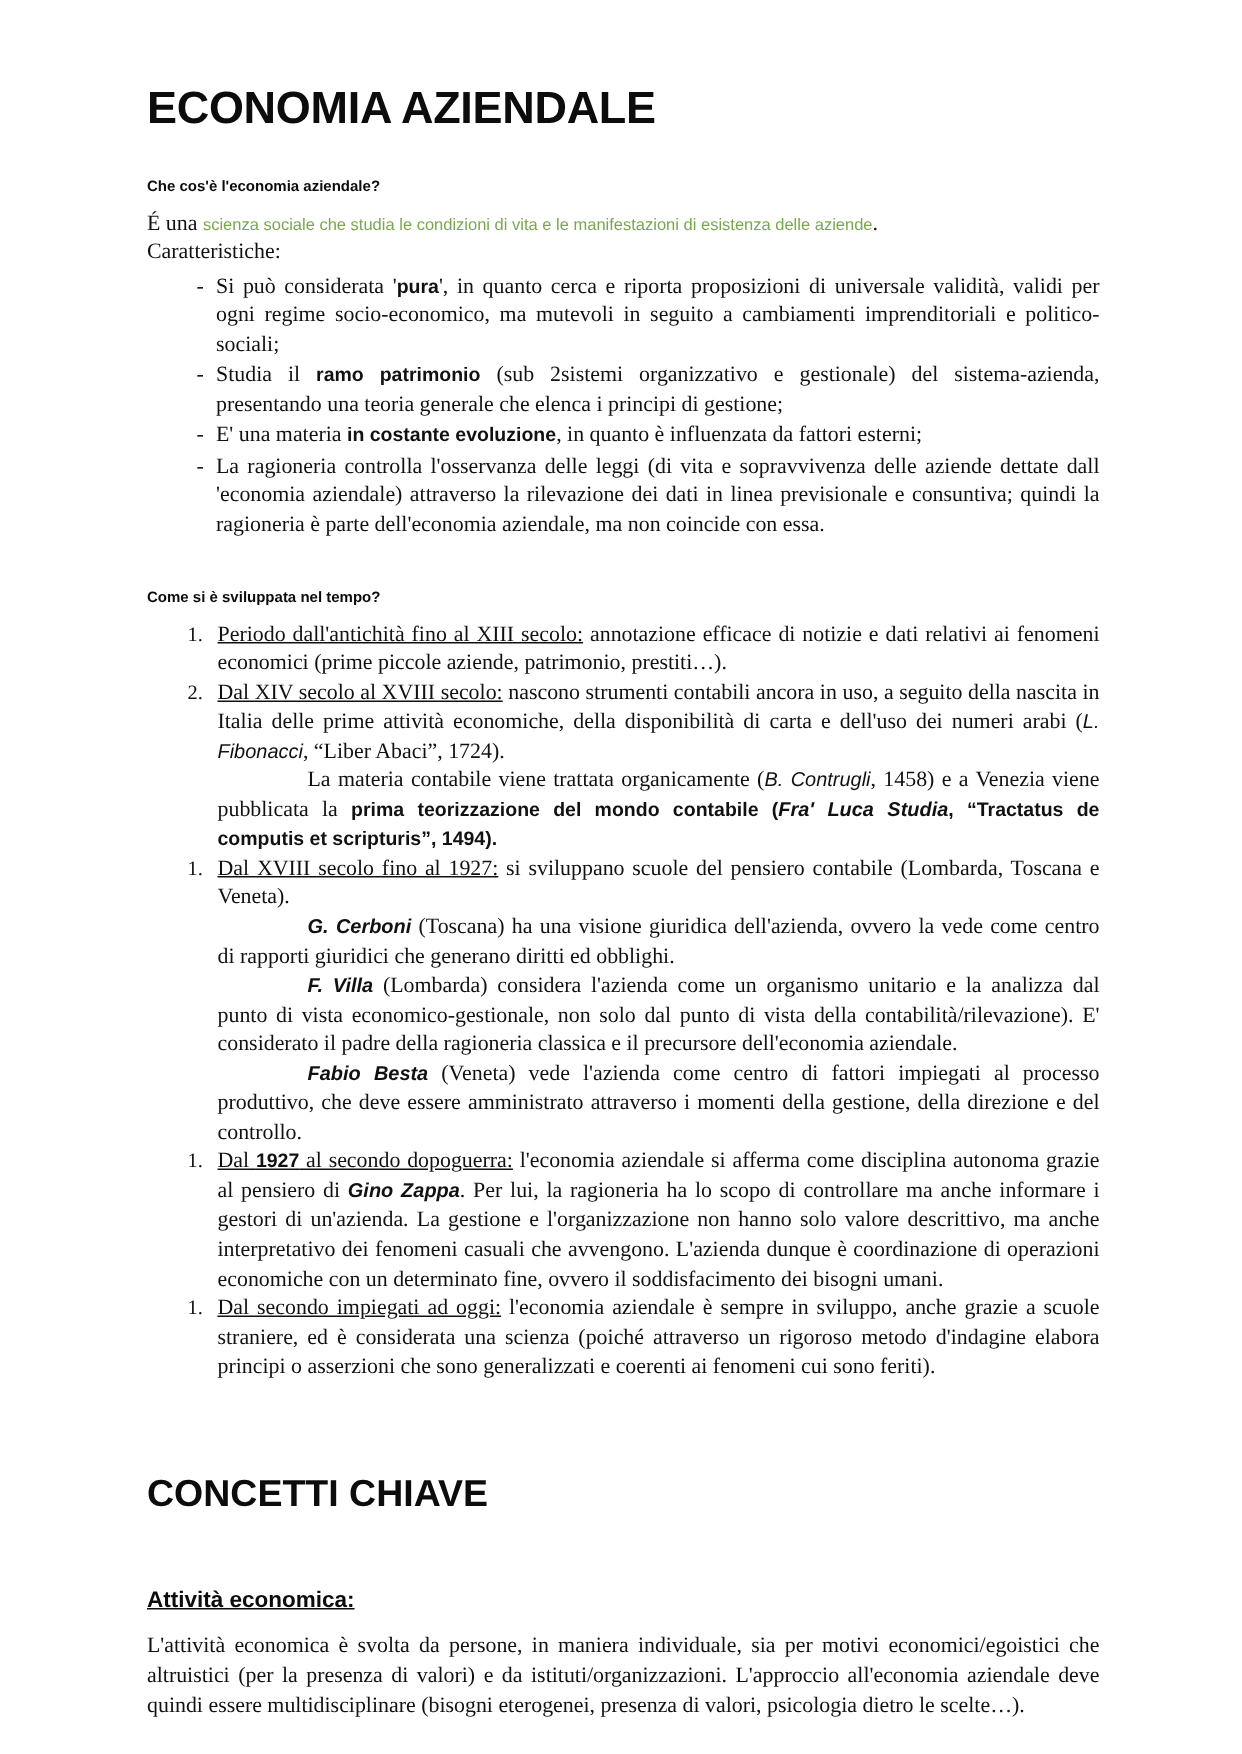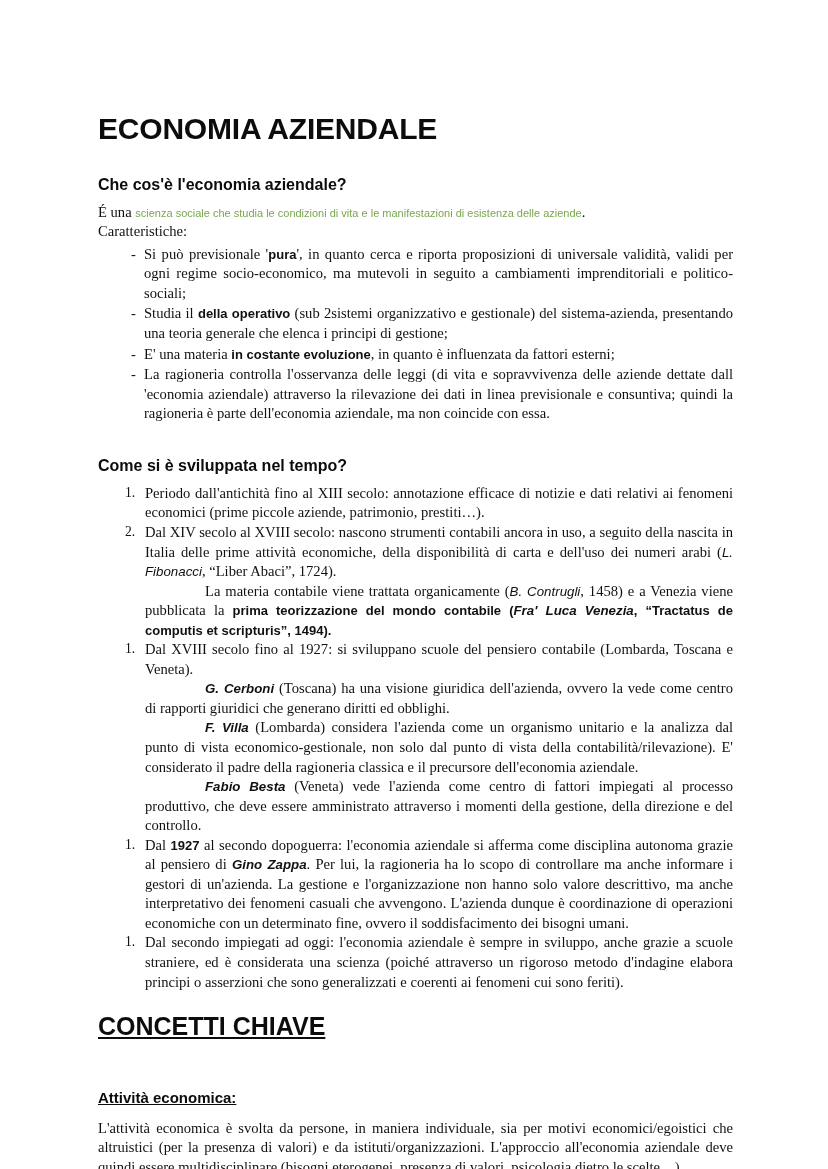--- a/index.html
+++ b/index.html
@@ -15,52 +15,51 @@
     color: #111111;
     -webkit-font-smoothing: antialiased;
   }
 
   .page {
     position: relative;
     width: 828px;
     height: 1169px;
     background: #ffffff;
     box-sizing: border-box;
-    padding: 112px 95px 0 98px;
+    padding: 56px 95px 0 98px;
   }
 
   
   .doc-title {
     font-family: "Liberation Sans", sans-serif;
     font-weight: bold;
     font-size: 30px;
     line-height: 1.15;
     letter-spacing: -0.2px;
     color: #0c0c0c;
     margin: 0 0 28px 0;
   }
   .section-title {
     font-family: "Liberation Sans", sans-serif;
     font-weight: bold;
-    font-size: 16px;
+    font-size: 10px;
     line-height: 1.2;
     color: #0c0c0c;
     margin: 0 0 9px 0;
   }
   .section-title.spaced-top {
     margin-top: 32px;
   }
   .big-title {
     font-family: "Liberation Sans", sans-serif;
     font-weight: bold;
     font-size: 25px;
     line-height: 1.15;
     color: #0c0c0c;
-    margin: 20px 0 0 0;
-    text-decoration: underline;
+    margin: 60px 0 0 0;
   }
   .sub-title {
     font-family: "Liberation Sans", sans-serif;
     font-weight: bold;
     font-size: 15px;
     line-height: 1.2;
     color: #0c0c0c;
     margin: 48px 0 12px 0;
     text-decoration: underline;
   }
@@ -96,20 +95,21 @@
     font-weight: bold;
     font-style: italic;
     font-size: 13.3px;
   }
   .si {
     font-family: "Liberation Sans", sans-serif;
     font-style: italic;
     font-size: 13.3px;
   }
   .u {
+    text-decoration: underline;
   }
 
   
   ul.dash-list {
     list-style: none;
     margin: 3px 0 0 0;
     padding: 0 0 0 33px;
   }
   ul.dash-list > li {
     position: relative;
@@ -163,40 +163,40 @@
 
 <div class="page">
 
   <h1 class="doc-title">ECONOMIA AZIENDALE</h1>
 
   <h2 class="section-title">Che cos'è l'economia aziendale?</h2>
 
   <p class="body lead"><span>É una </span><span class="green">scienza sociale che studia le condizioni di vita e le manifestazioni di esistenza delle aziende</span><span>.</span><br><span>Caratteristiche:</span></p>
 
   <ul class="dash-list">
-    <li><span>Si può previsionale '</span><span class="sb">pura</span><span>', in quanto cerca e riporta proposizioni di universale validità, validi per ogni regime socio-economico, ma mutevoli in seguito a cambiamenti imprenditoriali e politico-sociali;</span></li>
-    <li><span>Studia il </span><span class="sb">della operativo</span><span> (sub 2sistemi organizzativo e gestionale) del sistema-azienda, presentando una teoria generale che elenca i principi di gestione;</span></li>
+    <li><span>Si può considerata '</span><span class="sb">pura</span><span>', in quanto cerca e riporta proposizioni di universale validità, validi per ogni regime socio-economico, ma mutevoli in seguito a cambiamenti imprenditoriali e politico-sociali;</span></li>
+    <li><span>Studia il </span><span class="sb">ramo patrimonio</span><span> (sub 2sistemi organizzativo e gestionale) del sistema-azienda, presentando una teoria generale che elenca i principi di gestione;</span></li>
     <li><span>E' una materia </span><span class="sb">in costante evoluzione</span><span>, in quanto è influenzata da fattori esterni;</span></li>
     <li><span>La ragioneria controlla l'osservanza delle leggi (di vita e sopravvivenza delle aziende dettate dall 'economia aziendale) attraverso la rilevazione dei dati in linea previsionale e consuntiva; quindi la ragioneria è parte dell'economia aziendale, ma non coincide con essa.</span></li>
   </ul>
 
   <h2 class="section-title spaced-top">Come si è sviluppata nel tempo?</h2>
 
 
   <ol class="num-list">
 
     <li>
       <span class="marker">1.</span>
       <p><span class="u">Periodo dall'antichità fino al XIII secolo:</span><span> annotazione efficace di notizie e dati relativi ai fenomeni economici (prime piccole aziende, patrimonio, prestiti…).</span></p>
     </li>
 
     <li>
       <span class="marker">2.</span>
       <p><span class="u">Dal XIV secolo al XVIII secolo:</span><span> nascono strumenti contabili ancora in uso, a seguito della nascita in Italia delle prime attività economiche, della disponibilità di carta e dell'uso dei numeri arabi (</span><span class="si">L. Fibonacci</span><span>, “Liber Abaci”, 1724).</span></p>
-      <p class="indent"><span>La materia contabile viene trattata organicamente (</span><span class="si">B. Contrugli</span><span>, 1458) e a Venezia viene pubblicata la </span><span class="sb">prima teorizzazione del mondo contabile (</span><span class="sbi">Fra' Luca Venezia</span><span class="sb">, “Tractatus de computis et scripturis”, 1494</span><span class="sb">).</span></p>
+      <p class="indent"><span>La materia contabile viene trattata organicamente (</span><span class="si">B. Contrugli</span><span>, 1458) e a Venezia viene pubblicata la </span><span class="sb">prima teorizzazione del mondo contabile (</span><span class="sbi">Fra' Luca Studia</span><span class="sb">, “Tractatus de computis et scripturis”, 1494</span><span class="sb">).</span></p>
     </li>
 
     <li>
       <span class="marker">1.</span>
       <p><span class="u">Dal XVIII secolo fino al 1927:</span><span> si sviluppano scuole del pensiero contabile (Lombarda, Toscana e Veneta).</span></p>
       <p class="indent"><span class="sbi">G. Cerboni</span><span> (Toscana) ha una visione giuridica dell'azienda, ovvero la vede come centro di rapporti giuridici che generano diritti ed obblighi.</span></p>
       <p class="indent"><span class="sbi">F. Villa</span><span> (Lombarda) considera l'azienda come un organismo unitario e la analizza dal punto di vista economico-gestionale, non solo dal punto di vista della contabilità/rilevazione). E' considerato il padre della ragioneria classica e il precursore dell'economia aziendale.</span></p>
       <p class="indent"><span class="sbi">Fabio Besta</span><span> (Veneta) vede l'azienda come centro di fattori impiegati al processo produttivo, che deve essere amministrato attraverso i momenti della gestione, della direzione e del controllo.</span></p>
     </li>
 

